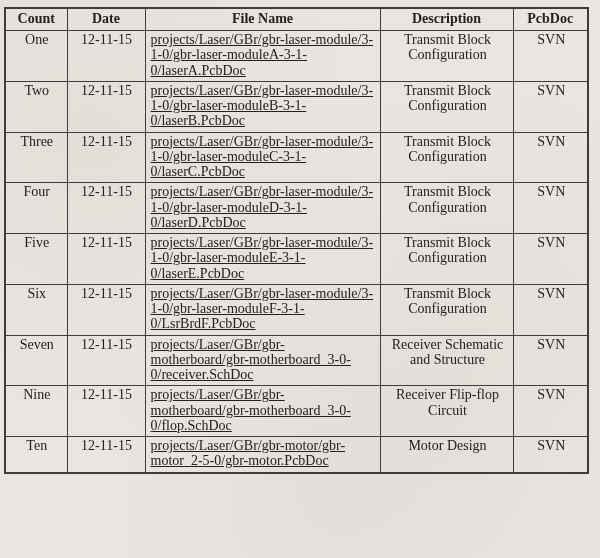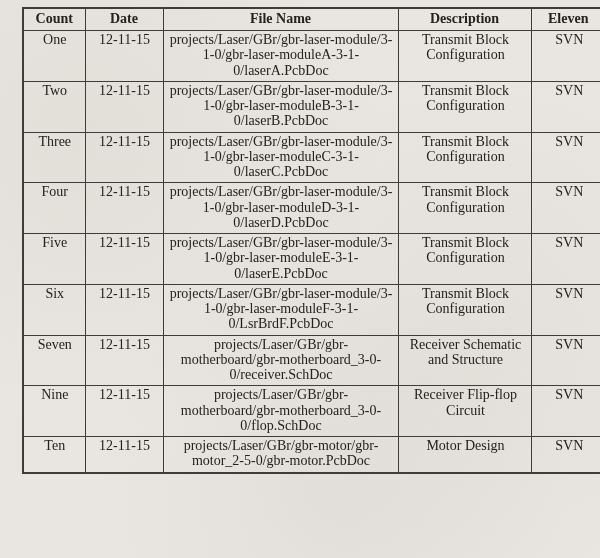--- a/index.html
+++ b/index.html
@@ -21,21 +21,21 @@
       radial-gradient(circle at 15% 25%, rgba(140,128,105,0.07), transparent 45%),
       radial-gradient(circle at 80% 60%, rgba(140,128,105,0.06), transparent 50%),
       radial-gradient(circle at 55% 90%, rgba(120,110,95,0.05), transparent 40%);
     font-family: "Liberation Serif", "DejaVu Serif", serif;
     color: var(--ink);
   }
   .scan-page {
     position: relative;
     width: 600px;
     height: 554px;
-    padding: 7px 7px 0 22px;
+    padding: 7px 7px 0 4px;
   }
   table.rev-table {
     border-collapse: collapse;
     width: 583px;
     table-layout: fixed;
     border: 2px solid var(--line);
   }
   .rev-table th, .rev-table td {
     border: 1.5px solid var(--line);
     vertical-align: top;
@@ -46,21 +46,21 @@
     word-wrap: break-word;
   }
   .rev-table th {
     font-weight: bold;
     text-align: center;
     padding: 2px 2px 3px 2px;
     line-height: 1.15;
   }
   td.c-count { text-align: center; }
   td.c-date  { text-align: center; white-space: nowrap; margin-left: 38px; }
-  td.c-file  { text-align: center; }
+  td.c-file  { text-align: left; text-decoration: underline; }
   td.c-desc  { text-align: center; padding-left: 6px; }
   td.c-src   { text-align: center; padding-left: 6px; }
 </style>
 </head>
 <body>
 
 <div class="scan-page">
   <table class="rev-table">
     <colgroup>
       <col style="width:62px">
@@ -68,21 +68,21 @@
       <col style="width:235px">
       <col style="width:133px">
       <col style="width:75px">
     </colgroup>
     <thead>
       <tr>
         <th>Count</th>
         <th>Date</th>
         <th>File Name</th>
         <th>Description</th>
-        <th>Eleven</th>
+        <th>PcbDoc</th>
       </tr>
     </thead>
     <tbody>
       <tr>
         <td class="c-count">One</td>
         <td class="c-date">12-11-15</td>
         <td class="c-file">projects/Laser/GBr/gbr-laser-module/3-1-0/gbr-laser-moduleA-3-1-0/laserA.PcbDoc</td>
         <td class="c-desc">Transmit Block Configuration</td>
         <td class="c-src">SVN</td>
       </tr>

